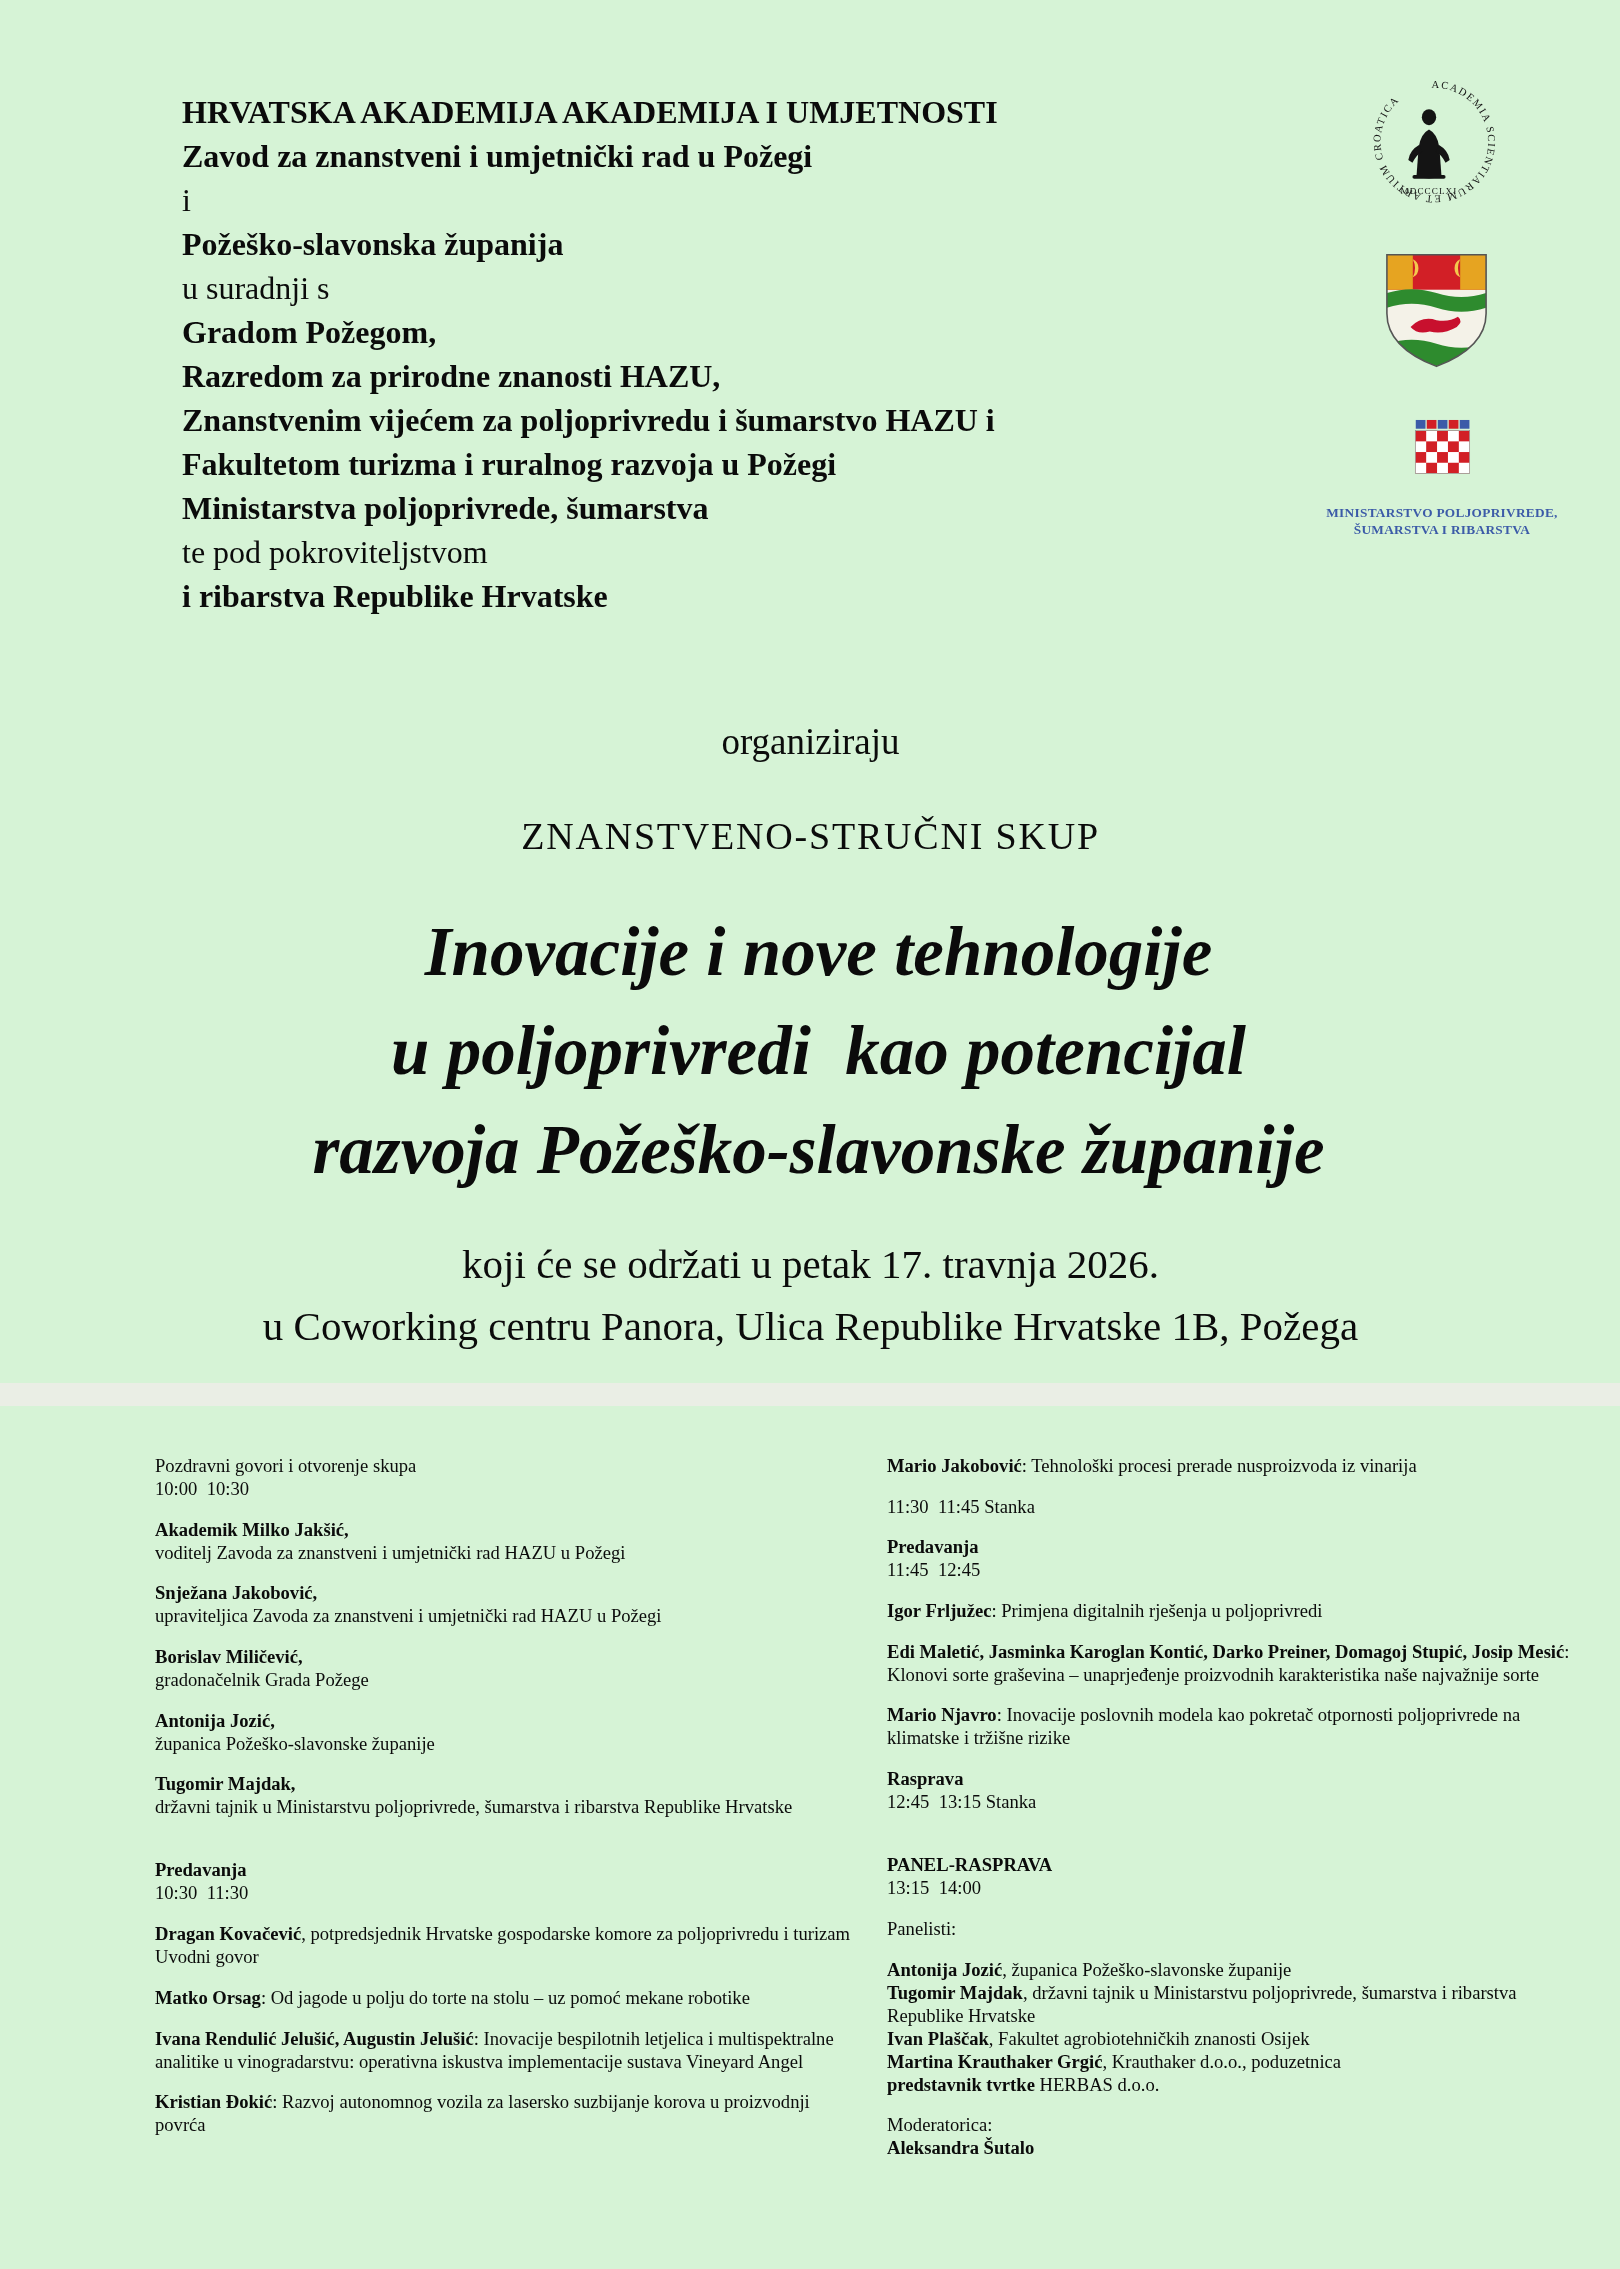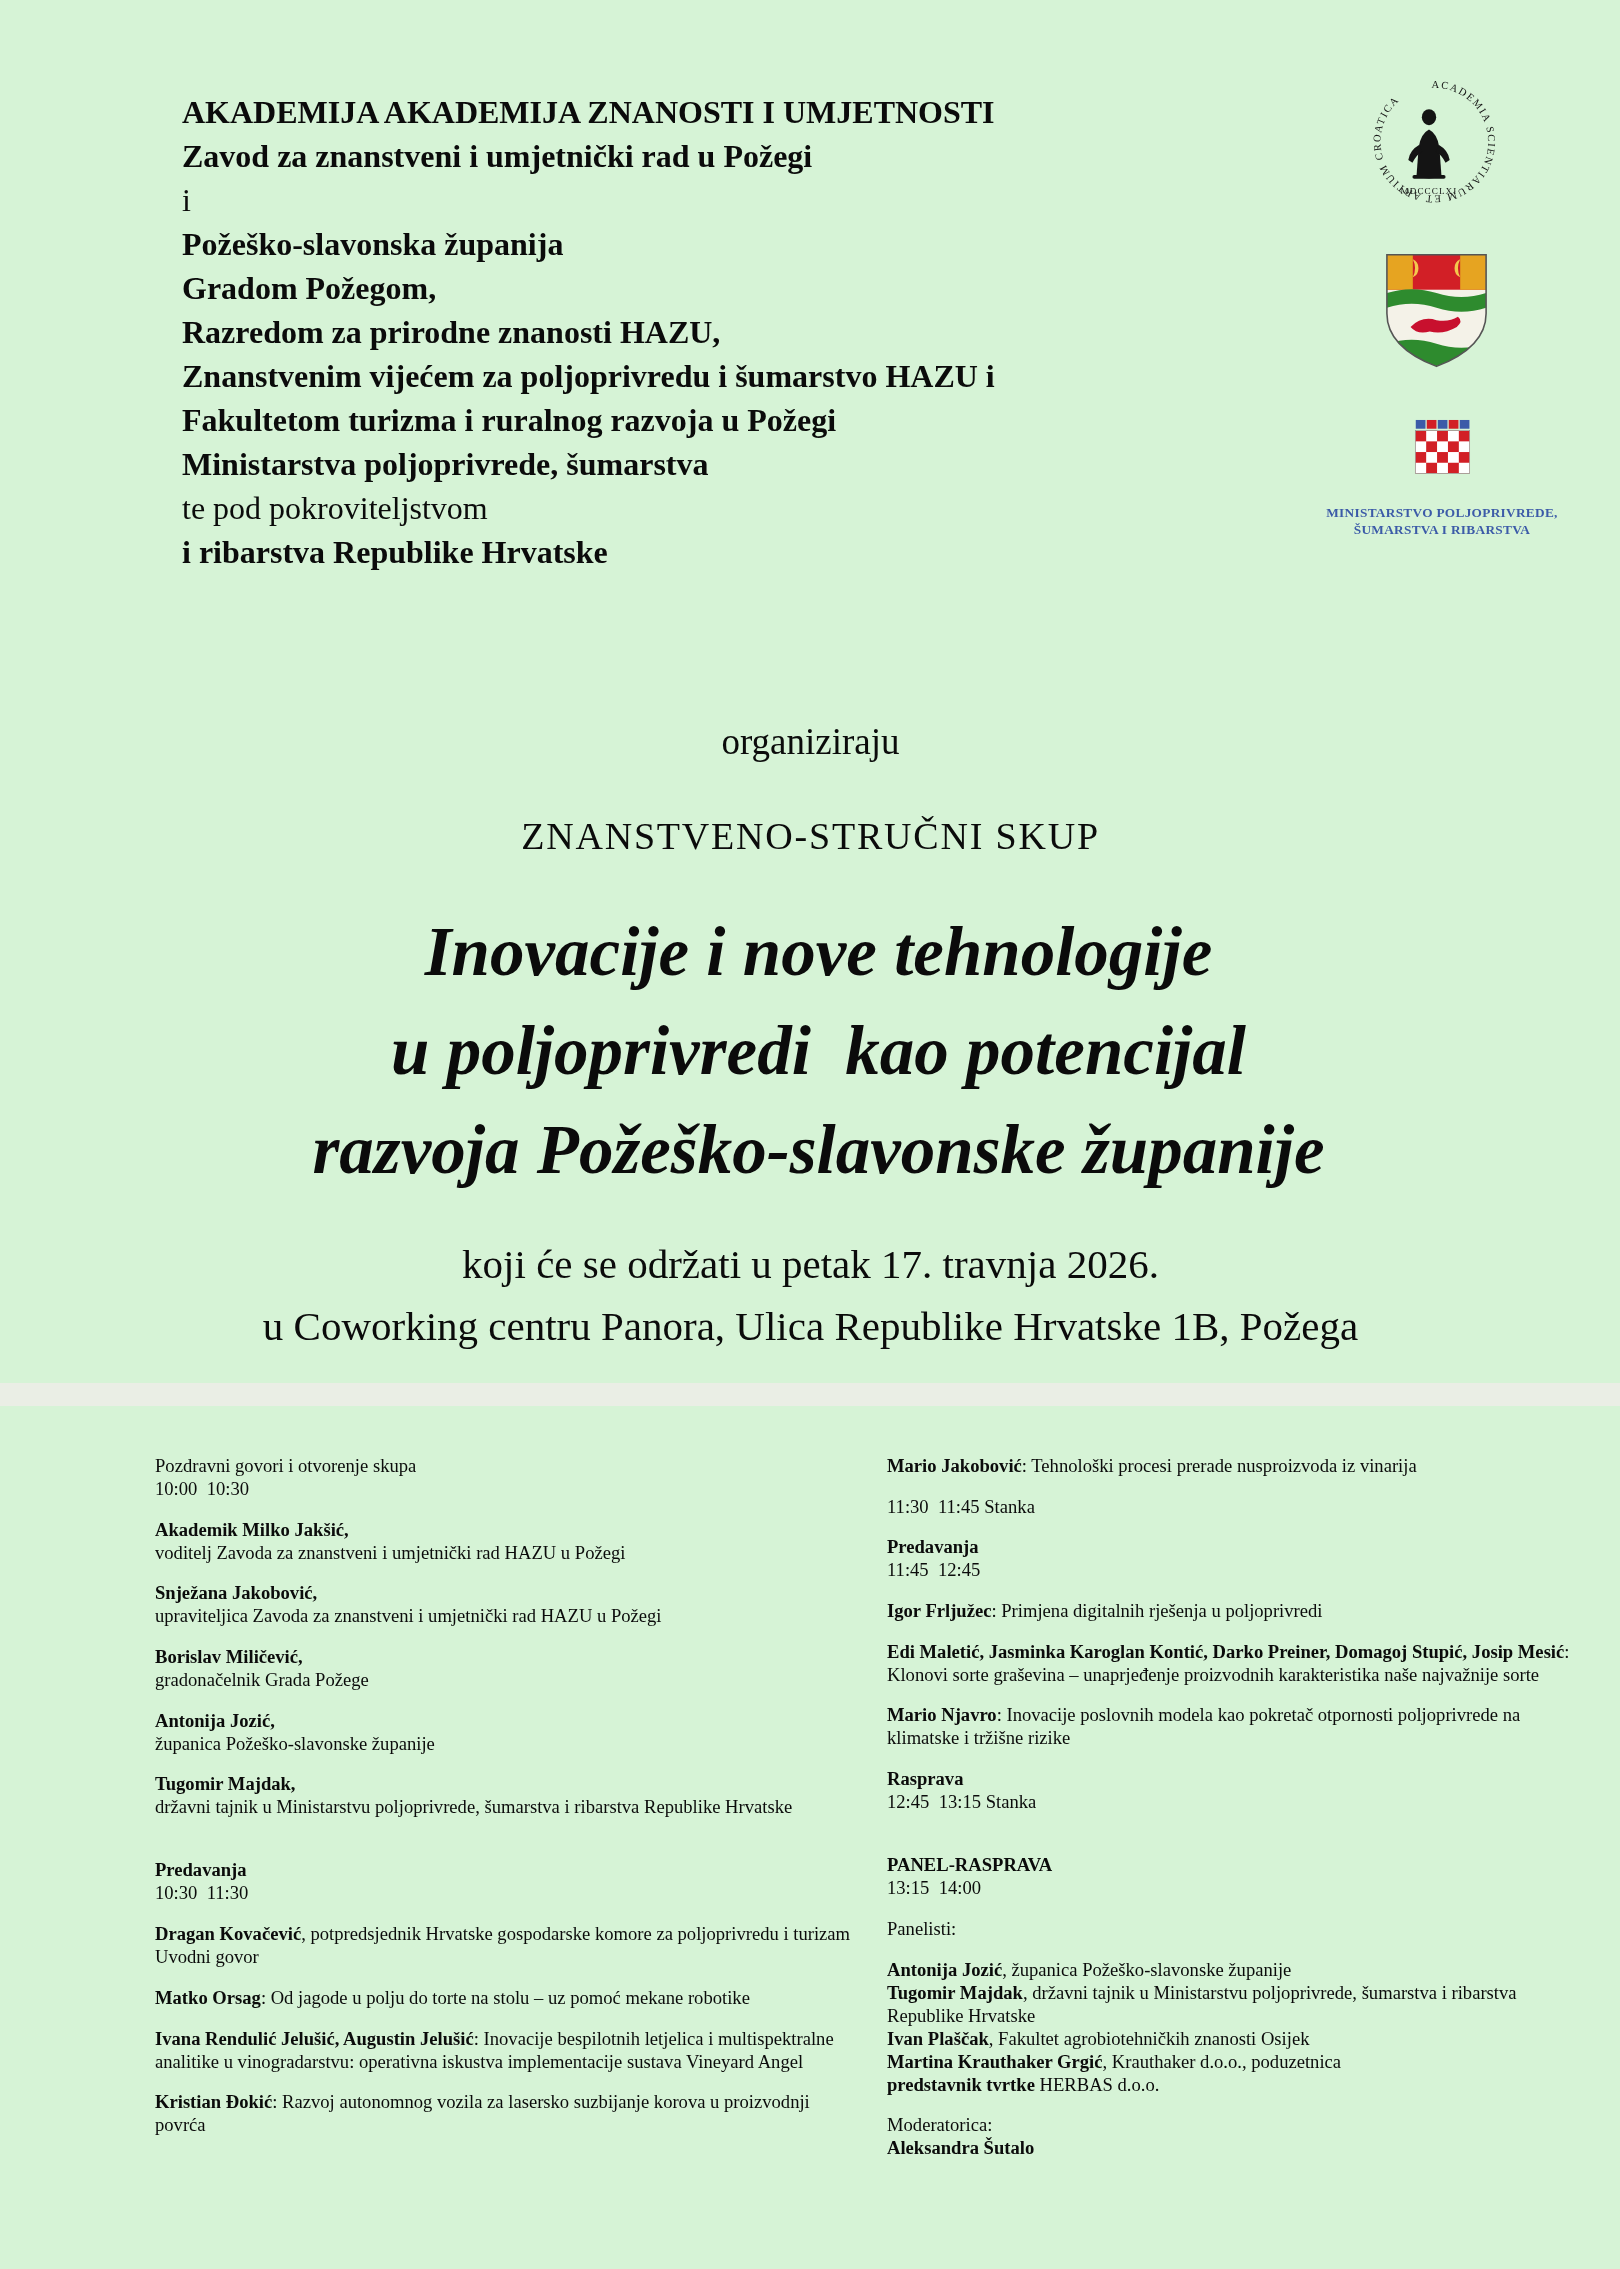--- a/index.html
+++ b/index.html
@@ -47,24 +47,25 @@
   .para { margin-bottom:17.7px; white-space:pre-wrap; }
   .section:not(:first-child) { margin-top:40px; }
   .b { font-weight:bold; }
 </style>
 </head>
 <body>
 
 <div class="page">
 
   <div class="org-block">
-      <div class="org-line b">AKADEMIJA AKADEMIJA ZNANOSTI I UMJETNOSTI</div>
+      <div class="org-line b">HRVATSKA AKADEMIJA AKADEMIJA I UMJETNOSTI</div>
       <div class="org-line b">Zavod za znanstveni i umjetnički rad u Požegi</div>
       <div class="org-line">i</div>
       <div class="org-line b">Požeško-slavonska županija</div>
+      <div class="org-line">u suradnji s</div>
       <div class="org-line b">Gradom Požegom,</div>
       <div class="org-line b">Razredom za prirodne znanosti HAZU,</div>
       <div class="org-line b">Znanstvenim vijećem za poljoprivredu i šumarstvo HAZU i</div>
       <div class="org-line b">Fakultetom turizma i ruralnog razvoja u Požegi</div>
       <div class="org-line b">Ministarstva poljoprivrede, šumarstva</div>
       <div class="org-line">te pod pokroviteljstvom</div>
       <div class="org-line b">i ribarstva Republike Hrvatske</div>
     </div>
 
   <svg class="seal" width="138" height="138" viewBox="0 0 100 100">

